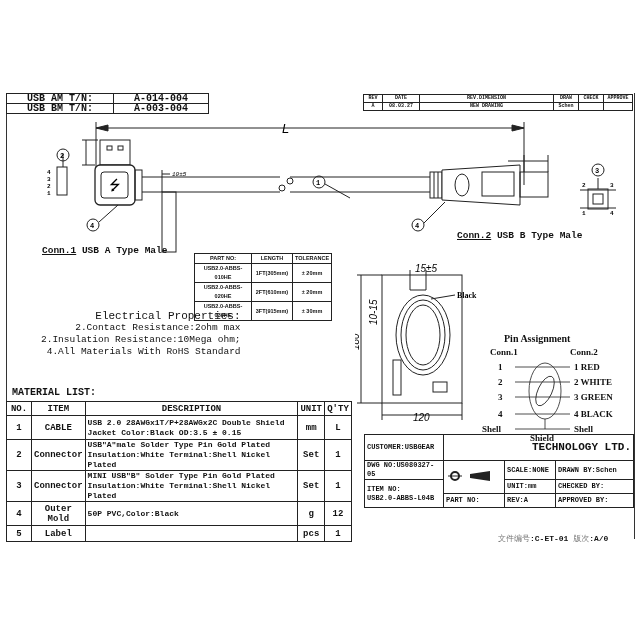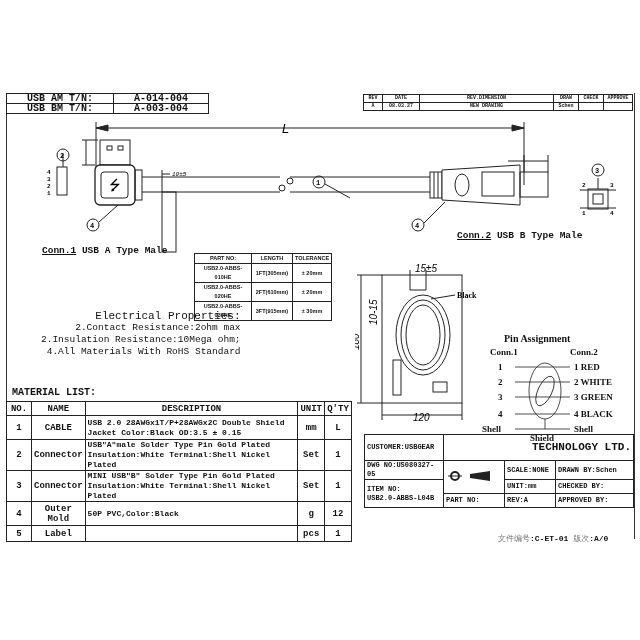--- a/index.html
+++ b/index.html
@@ -232,21 +232,21 @@
   <div class="abs" style="left:104px;top:84px">4 BLACK</div>
   <div class="abs" style="left:104px;top:99px">Shell</div>
   <div class="abs" style="left:60px;top:108px">Shield</div>
 </div>
 
 <div class="abs b" style="left:12px;top:387px;font-size:10px;">MATERIAL LIST:</div>
 <table class="mat abs" style="left:6px;top:401px;width:346px;padding-left:16px;">
   <tbody>
       <tr style="height:14px">
     <td style="width:20px">NO.</td>
-    <td style="width:48px">NAME</td>
+    <td style="width:48px">ITEM</td>
     <td>DESCRIPTION</td>
     <td style="width:20px">UNIT</td>
     <td style="width:22px">Q'TY</td>
   </tr>
   <tr style="height:24px">
     <td>1</td>
     <td>CABLE</td>
     <td class="desc">
           <div>USB 2.0 28AWGx1T/P+28AWGx2C Double Shield</div>
           <div>Jacket Color:Black OD:3.5 ± 0.15</div>

